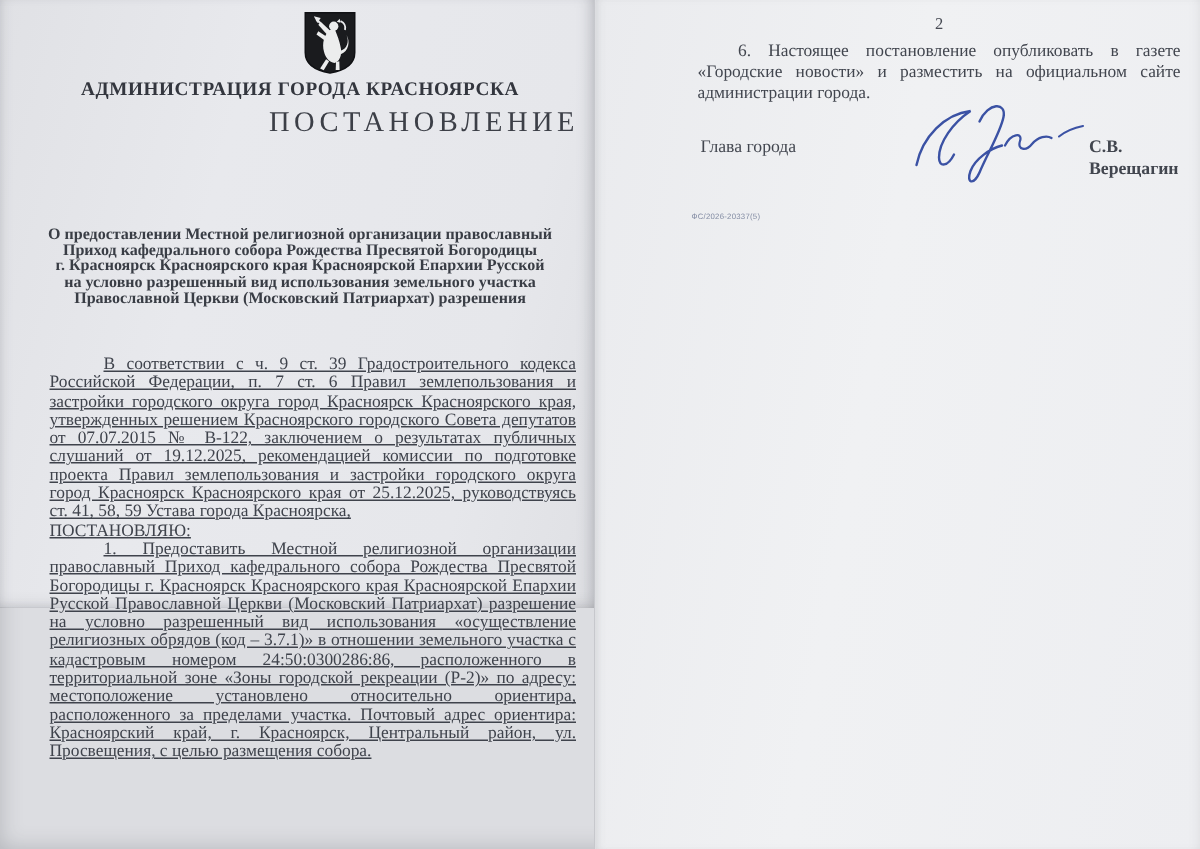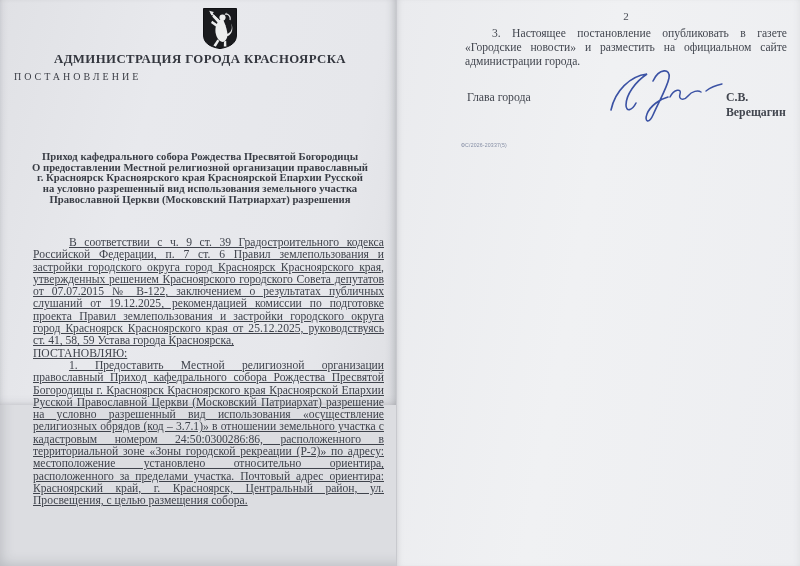--- a/index.html
+++ b/index.html
@@ -25,22 +25,22 @@
   .seam { position:absolute; left:396px; top:0; width:2px; height:566px;
           background:linear-gradient(to right,#c3c4c9,#d8d9dd); }
 
   
   .emblem { position:absolute; left:202px; top:7px; width:36px; height:43px; }
   .org-name {
     position:absolute; left:14px; top:52px; width:372px; text-align:center;
     font-weight:bold; font-size:12.8px; letter-spacing:.4px; color:#33363e;
   }
   .doc-type {
-    position:absolute; left:14px; top:71px; width:372px; text-align:left;
-    font-size:10px; letter-spacing:3px; color:#3c3f47;
+    position:absolute; left:14px; top:71px; width:372px; text-align:right;
+    font-size:19px; letter-spacing:3px; color:#3c3f47;
   }
   .title-block {
     position:absolute; left:20px; top:151px; width:360px; text-align:center;
     font-weight:bold; font-size:10.7px; line-height:10.7px; color:#393d45;
   }
   .body-text {
     position:absolute; left:33px; top:237px; width:351px;
     font-size:11.6px; line-height:12.3px; text-align:justify; color:#3f434c;text-decoration:underline;
   }
   .body-text p { margin:0; text-indent:36px; }
@@ -86,41 +86,41 @@
       <path d="M15.2,20.5 L9,16 L10.2,13.8 L16.8,18.2 Z" fill="#eceded"></path>
       <path d="M15.4,32.5 L11.4,38.6 L13.8,39.8 L17.4,33.8 Z" fill="#eceded"></path>
       <path d="M22,34.4 L21.8,39.6 L24.4,39.6 L24.2,33.8 Z" fill="#eceded"></path>
       <path d="M24.6,27 C29.4,25.8 31,21 29,16.4 C31.6,20.4 30.6,27.4 25.2,29.2 Z" fill="#eceded"></path>
     </svg>
 
     <div class="org-name">АДМИНИСТРАЦИЯ ГОРОДА КРАСНОЯРСКА</div>
     <div class="doc-type">ПОСТАНОВЛЕНИЕ</div>
 
     <div class="title-block">
+      <div>О предоставлении Местной религиозной организации православный</div>
       <div>Приход кафедрального собора Рождества Пресвятой Богородицы</div>
-      <div>О предоставлении Местной религиозной организации православный</div>
       <div>г. Красноярск Красноярского края Красноярской Епархии Русской</div>
       <div>на условно разрешенный вид использования земельного участка</div>
       <div>Православной Церкви (Московский Патриархат) разрешения</div>
     </div>
 
     <div class="body-text">
       <p>В соответствии с ч. 9 ст. 39 Градостроительного кодекса Российской Федерации, п. 7 ст. 6 Правил землепользования и застройки городского округа город Красноярск Красноярского края, утвержденных решением Красноярского городского Совета депутатов от 07.07.2015 № В-122, заключением о результатах публичных слушаний от 19.12.2025, рекомендацией комиссии по подготовке проекта Правил землепользования и застройки городского округа город Красноярск Красноярского края от 25.12.2025, руководствуясь ст. 41, 58, 59 Устава города Красноярска,</p>
       <p class="no-indent">ПОСТАНОВЛЯЮ:</p>
       <p>1. Предоставить Местной религиозной организации православный Приход кафедрального собора Рождества Пресвятой Богородицы г. Красноярск Красноярского края Красноярской Епархии Русской Православной Церкви (Московский Патриархат) разрешение на условно разрешенный вид использования «осуществление религиозных обрядов (код – 3.7.1)» в отношении земельного участка с кадастровым номером 24:50:0300286:86, расположенного в территориальной зоне «Зоны городской рекреации (Р-2)» по адресу: местоположение установлено относительно ориентира, расположенного за пределами участка. Почтовый адрес ориентира: Красноярский край, г. Красноярск, Центральный район, ул. Просвещения, с целью размещения собора.</p>
     </div>
   </div>
 
   <div class="seam"></div>
 
   <div class="page-right">
 
     <div class="page-num">2</div>
 
-    <p class="para-3">3. Настоящее постановление опубликовать в газете «Городские новости» и разместить на официальном сайте администрации города.</p>
+    <p class="para-3">6. Настоящее постановление опубликовать в газете «Городские новости» и разместить на официальном сайте администрации города.</p>
 
     <span class="sign-title">Глава города</span>
 
     <svg class="signature-svg" viewBox="0 0 134 64">
       <path d="M6,46 C10,27 25,12 42,10 C30,18 21,31 21,41 C21,48 27,47 31,39" fill="none" stroke-width="1.6" stroke-linecap="round" stroke="#3b52a4"></path>
       <path d="M48,17 C54,4 66,4 64,14 C62,24 54,37 48,51 C44,60 39,58 42,50 C45,42 55,35 63,33" fill="none" stroke-width="1.6" stroke-linecap="round" stroke="#3b52a4"></path>
       <path d="M65,33 C69,25 77,24 75,30 C73,36 79,37 83,32 C87,27 93,26 96,28" fill="none" stroke-width="1.5" stroke-linecap="round" stroke="#3b52a4"></path>
       <path d="M101,27 C106,23 112,21 117,20" fill="none" stroke-width="1.4" stroke-linecap="round" stroke="#3b52a4"></path>
     </svg>
 

